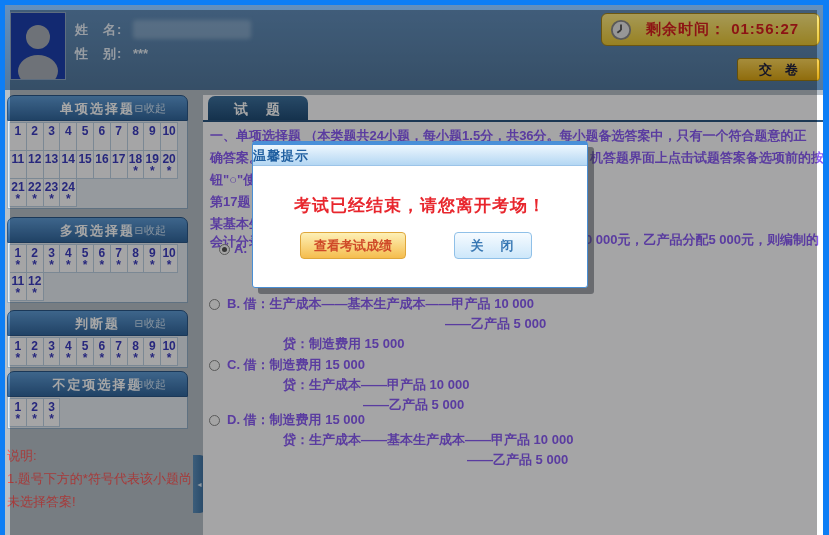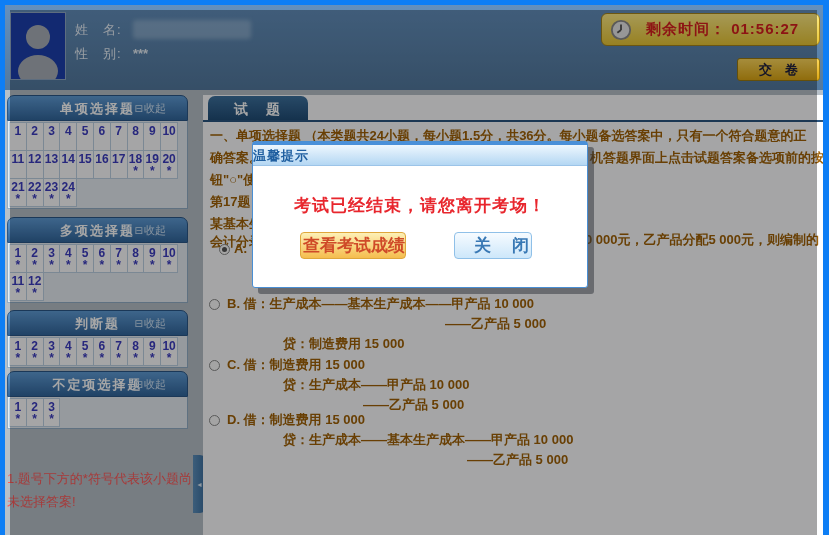--- a/index.html
+++ b/index.html
@@ -5,21 +5,21 @@
   * { margin:0; padding:0; box-sizing:border-box; }
   html,body { width:829px; height:535px; }
   body { font-family:"Liberation Sans","DejaVu Sans",sans-serif; }
   .frame { position:relative; width:829px; height:535px; background:#0d7ef5; overflow:hidden; }
   .page { position:absolute; left:5px; top:5px; right:6px; bottom:0; background:#b7c0c8; overflow:hidden; }
 
   
   .header { position:absolute; left:0; top:0; right:0; height:85px;
             background:linear-gradient(#6490bd,#53799e); }
   .photo { position:absolute; left:5px; top:7px; width:56px; height:68px; background:#1c3fae; border:1px solid #8fa8c4; }
-  .hlabel { position:absolute; color:#eaf2fa; font-size:13px; font-weight:normal; letter-spacing:1px; }
+  .hlabel { position:absolute; color:#eaf2fa; font-size:13px; font-weight:bold; letter-spacing:1px; }
   .name-blur { position:absolute; left:128px; top:15px; width:118px; height:19px;
                background:rgba(215,232,248,.32); border-radius:3px; filter:blur(2px); }
   .gval { position:absolute; left:128px; top:41px; color:#e6eef6; font-size:13px; font-weight:bold; }
   .timerbox { position:absolute; left:596px; top:8px; width:219px; height:33px; border-radius:6px;
               background:linear-gradient(#ffec84,#e9c635); border:1px solid #a5841d;
               display:flex; align-items:center; }
   .clock { width:22px; height:22px; margin-left:8px; }
   .timer-text { color:#d91f1f; font-size:15px; font-weight:bold; margin-left:14px; letter-spacing:1px; }
   .submit-btn { position:absolute; left:732px; top:53px; width:83px; height:23px; border-radius:3px;
                 background:linear-gradient(#ffd95c,#dda714); border:1px solid #9a7a10;
@@ -46,39 +46,39 @@
   .handle { position:absolute; left:188px; top:450px; width:13px; height:58px;
             background:linear-gradient(90deg,#5c90bd,#3a6c9c); border-radius:0 6px 6px 0;
             color:#dce9f5; font-size:8px; display:flex; align-items:center; justify-content:center; cursor:pointer; }
 
   
   .main { position:absolute; left:198px; top:90px; right:0; bottom:0; background:#fdfeff; overflow:hidden; }
   .tab { position:absolute; left:5px; top:1px; width:100px; height:26px; border-radius:7px 7px 0 0;
          background:linear-gradient(#3e729f,#1e4a73); color:#fff; font-size:14px; font-weight:bold;
          text-align:center; line-height:26px; letter-spacing:2px; cursor:pointer; }
   .tabline { position:absolute; left:0; top:25px; right:0; height:2px; background:#2a5580; }
-  .frag { position:absolute; font-size:13px; font-weight:600; color:#a16207; white-space:nowrap; }
+  .frag { position:absolute; font-size:13px; font-weight:600; color:#8b5cf6; white-space:nowrap; }
   .frag.b { font-weight:bold; }
   .radio { position:absolute; width:11px; height:11px; border:1px solid #8a8a8a; border-radius:50%;
            background:#fcfcfc; cursor:pointer; }
   .radio.sel::after { content:""; position:absolute; left:2px; top:2px; width:5px; height:5px;
                       border-radius:50%; background:#555; }
 
   
   .overlay { position:absolute; left:5px; top:5px; right:6px; bottom:0; background:rgba(0,0,0,.35); z-index:50; }
   .dialog { position:absolute; left:252px; top:141px; width:336px; height:147px; z-index:100;
             background:#fff; border:1px solid #4a8fd4; border-radius:3px;
             box-shadow:6px 6px 0 rgba(45,50,55,.5); }
   .dlg-hd { height:24px; background:linear-gradient(#eef7fe,#b4d7f3); border-bottom:1px solid #9cc4e8;
             border-top:3px solid #4a90d9; line-height:20px; padding-left:0; }
   .dlg-title { color:#1f5fa0; font-size:13px; font-weight:bold; letter-spacing:1px; }
   .dlg-msg { position:absolute; left:0; top:52px; width:100%; text-align:center;
              color:#e8262d; font-size:17px; font-weight:bold; letter-spacing:1px; }
-  .dlg-btn { position:absolute; top:90px; height:27px; border-radius:4px; font-size:17px; font-weight:bold;
-             text-align:right; line-height:25px; cursor:pointer; }
+  .dlg-btn { position:absolute; top:90px; height:27px; border-radius:4px; font-size:13px; font-weight:bold;
+             text-align:center; line-height:25px; cursor:pointer; }
   .btn-confirm { left:47px; width:106px; background:linear-gradient(#fdf0b6,#f5bd4e);
                  border:1px solid #dfa73c; color:#cf4a28; }
   .btn-close { left:201px; width:78px; background:linear-gradient(#f6fbff,#cde7fa);
                border:1px solid #8fc0e8; color:#3878b4; letter-spacing:2px; }
 </style>
 </head>
 <body>
 
 <div class="frame">
   <div class="page">
@@ -334,20 +334,21 @@
                 <div class="qn">2</div>
                 <div class="qm">*</div>
               </div>
               <div class="qcell">
                 <div class="qn">3</div>
                 <div class="qm">*</div>
               </div>
             </div>
           </div>
         </div>
+        <div class="note" style="top: 352px;">说明:</div>
         <div class="note" style="top: 375px;">1.题号下方的*符号代表该小题尚</div>
         <div class="note" style="top: 398px;">未选择答案!</div>
       </div>
     <div class="handle">◂</div>
 
     <div class="main">
       <div class="tab">试　题</div>
       <div class="tabline"></div>
       <div id="frags">
           <div class="frag" style="left: 7px; top: 32px;">一、单项选择题 （本类题共24小题，每小题1.5分，共36分。每小题备选答案中，只有一个符合题意的正</div>

